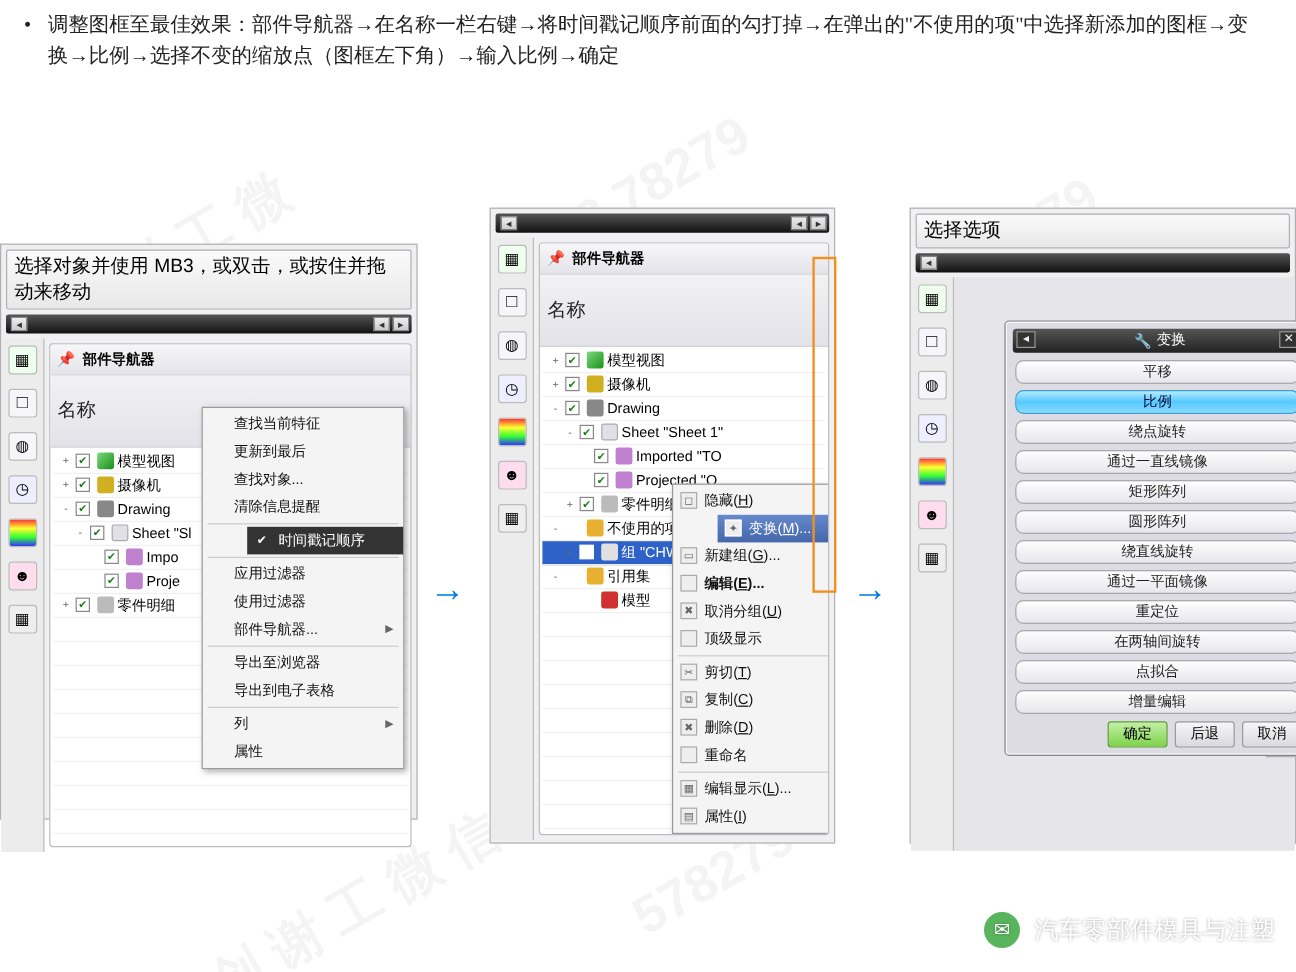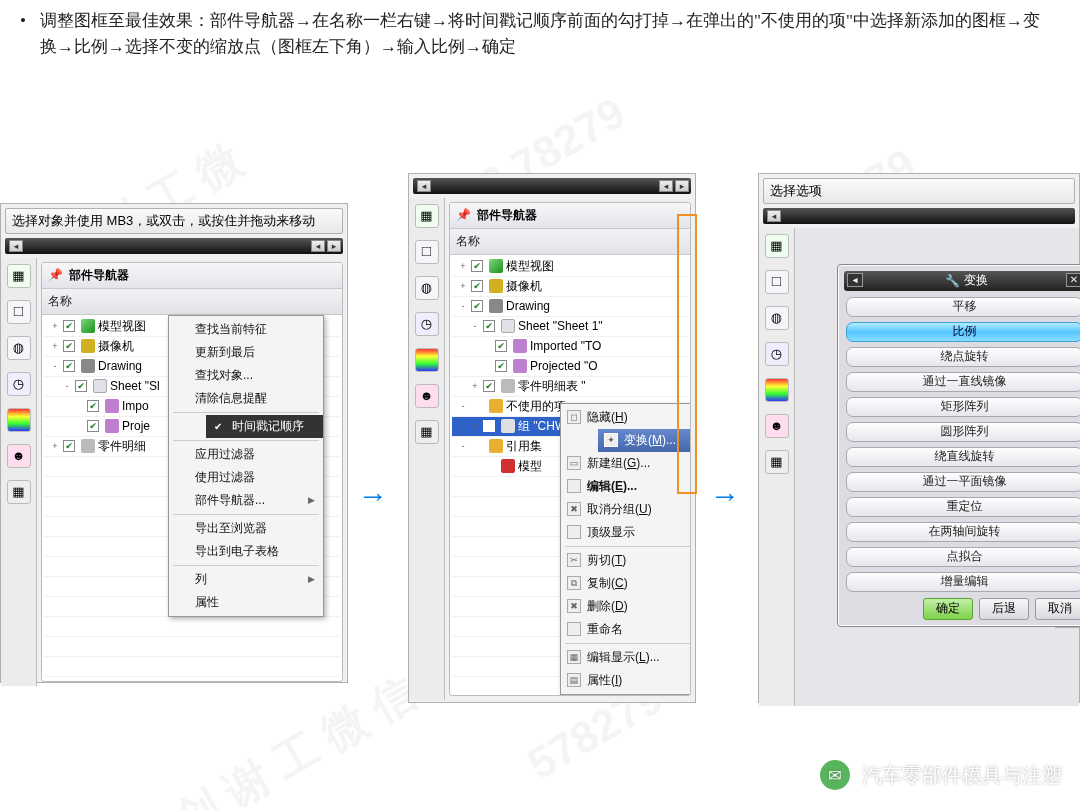--- a/index.html
+++ b/index.html
@@ -37,21 +37,21 @@
     border: 1px solid #b0b0b0;
   }
   .shot1 { left: 0;   top: -10px; width: 348px; height: 480px; }
   .shot2 { left: 408px; top: -40px; width: 288px; height: 530px; }
   .shot3 { left: 758px; top: -40px; width: 322px; height: 530px; }
 
   .hintbar {
     background: linear-gradient(#fafafa,#e8e8e8);
     border: 1px solid #b0b0b0;
     padding: 3px 6px;
-    font-size: 13px;
+    font-size: 16px;
     color: #000;
     margin: 4px;
     border-radius: 2px;
   }
   .tabstrip {
     background: linear-gradient(#555,#111);
     height: 16px;
     margin: 0 4px 4px 4px;
     border-radius: 2px;
     position: relative;
@@ -72,21 +72,21 @@
     background: #ececec;
     border-right: 1px solid #bcbcbc;
     display:flex; flex-direction:column; align-items:center; gap:12px; padding-top:6px;
   }
   .lic { width:24px;height:24px;border:1px solid #bbb;background:#f6f6fa;border-radius:3px;display:flex;align-items:center;justify-content:center;font-size:13px; }
   .lic.clock{background:#eef;} .lic.rainbow{background:linear-gradient(#f33,#ff3,#3f3,#33f);} .lic.people{background:#fde;} .lic.cube{background:#efe;} .lic.grid{background:#eee;}
 
   .nav-wrap { flex:1; background:#fff; border:1px solid #bcbcbc; margin:4px; border-radius:3px; overflow:hidden; position:relative; }
   .nav-hdr { background:linear-gradient(#f7f7f9,#e3e3ea); padding:4px 6px; font-weight:bold; border-bottom:1px solid #c8c8cf; display:flex;align-items:center;gap:6px; }
   .nav-hdr .pin { color:#c90; font-size:12px; }
-  .colhdr { background:linear-gradient(#f2f2f5,#e2e2e8); border-bottom:1px solid #c8c8cf; padding:4px 6px; font-size:12px; color:#222; }
+  .colhdr { background:linear-gradient(#f2f2f5,#e2e2e8); border-bottom:1px solid #c8c8cf; padding:19px 6px; font-size:16px; color:#222; }
   .tree { padding:2px 2px; }
   .trow { display:flex; align-items:center; height:20px; padding-left:4px; white-space:nowrap; overflow:hidden; border-bottom:1px solid #f0f0f3; }
   .trow .exp { width:10px; font-size:9px; color:#666; text-align:center; }
   .trow .chk { width:12px;height:12px;border:1px solid #888;background:#fff;display:inline-flex;align-items:center;justify-content:center;font-size:9px;color:#1a7f1a;margin:0 3px; }
   .trow .ico { width:14px;height:14px;display:inline-block;margin:0 3px;border-radius:2px; }
   .ico.cube3{background:linear-gradient(135deg,#7dd87d,#189018);} 
   .ico.cam{background:#d0b020;} 
   .ico.draw{background:#888;} 
   .ico.sheet{background:#e0e0e6;border:1px solid #aaa;} 
   .ico.view{background:#c080d0;} 
@@ -94,21 +94,21 @@
   .ico.folder{background:#e8b030;} 
   .ico.grp{background:#e0e0e0;} 
   .ico.model{background:#d03030;}
   .pad0{padding-left:6px}.pad1{padding-left:18px}.pad2{padding-left:30px}
 
   .trow.sel { background:#2f62c9; color:#fff; }
   .trow.sel .chk{border-color:#fff;color:#fff;}
 
   .ctx-menu {
     position:absolute; background:#f4f4f4; border:1px solid #999; box-shadow:2px 2px 5px rgba(0,0,0,.3);
-    width:156px; padding:2px 0;
+    width:169px; padding:2px 0;
   }
   .ctx-item { padding:3px 8px; font-size:12px; color:#111; display:flex;align-items:center;gap:6px; }
   .ctx-sep{height:1px;background:#ccc;margin:2px 4px;}
   .ctx-item.check::before{content:"✔";font-size:10px;color:#333;width:12px;display:inline-block;}
   .ctx-item.nocheck::before{content:"";width:12px;display:inline-block;}
   .ctx-item.hi{background:#333;color:#fff;margin-left:37px;}
   .ctx-item.hi.check::before{color:#fff;}
   .ctx-item .arr{margin-left:auto;font-size:9px;color:#666;}
 
   .ctx2 { width:140px; }

